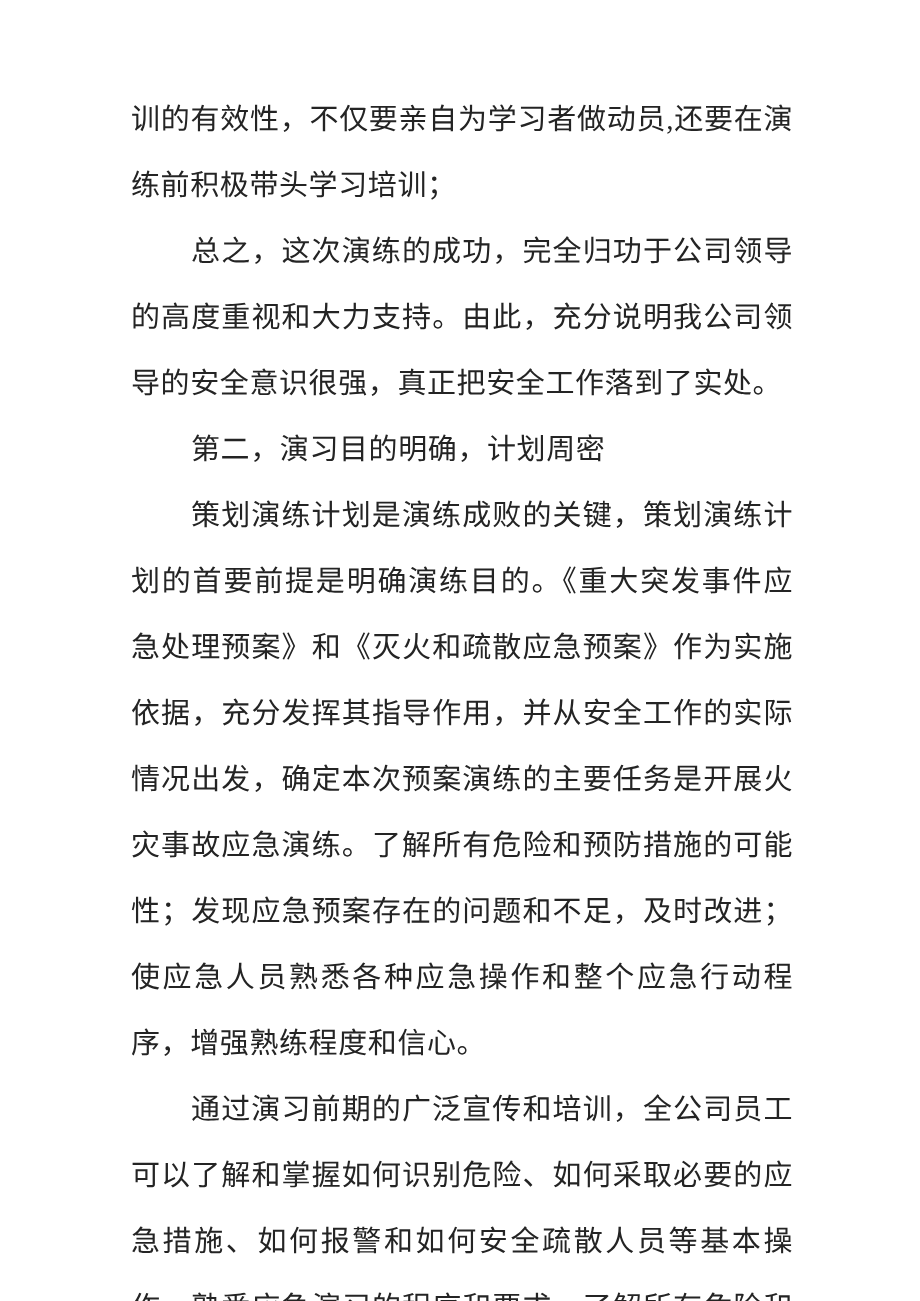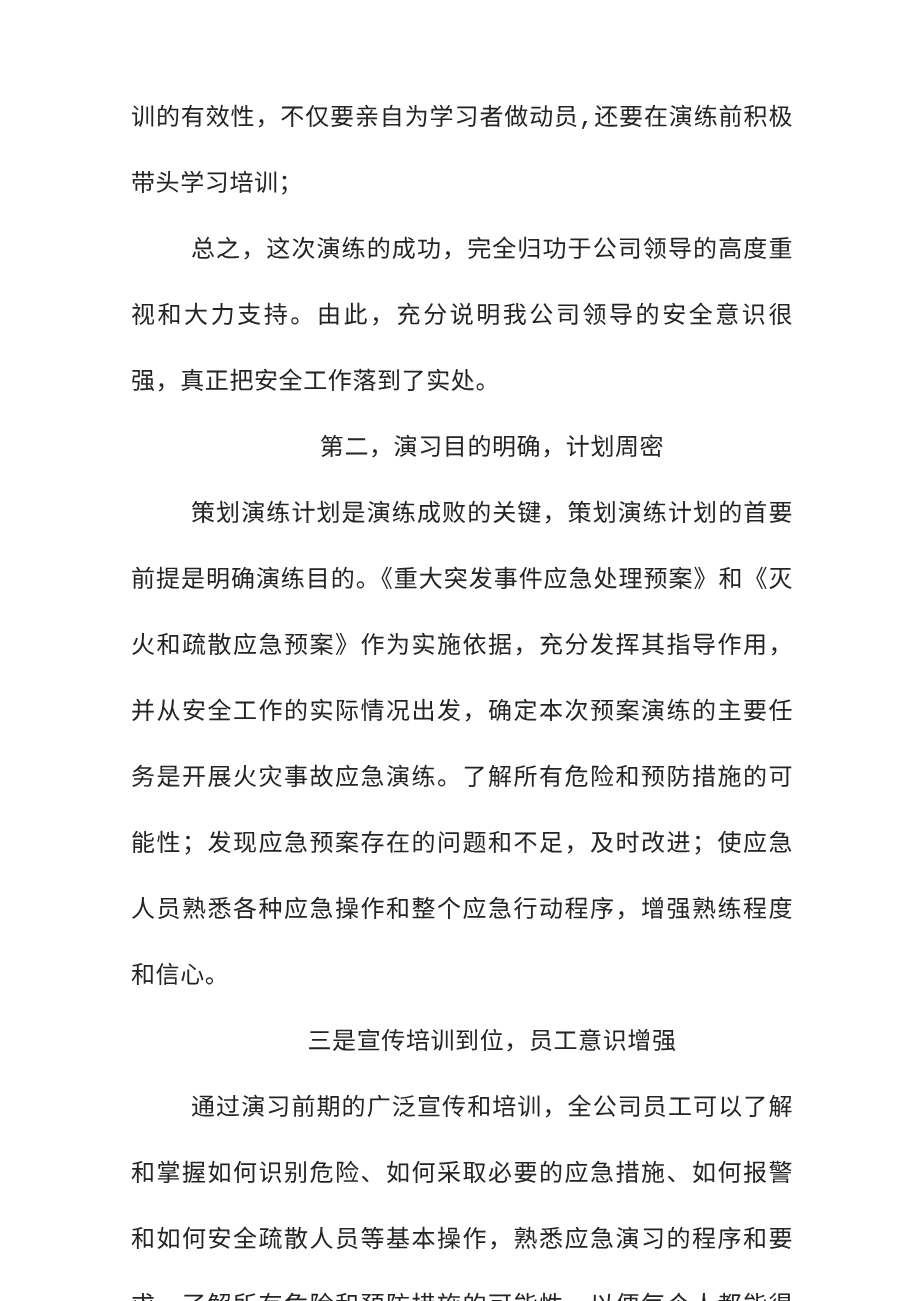--- a/index.html
+++ b/index.html
@@ -21,22 +21,22 @@
 
   .text-column {
     position: absolute;
     left: 131px;
     top: 86px;
     width: 662px;
   }
 
   .para {
     margin: 0;
-    font-family: Liberation Mono, monospace;
-    font-size: 24px;
+    font-family: Liberation Serif, serif;
+    font-size: 29px;
     line-height: 66px;
     color: #242424;
     text-align: justify;
     text-justify: inter-character;
     letter-spacing: 0.6px;
     word-break: break-all;
     -webkit-font-smoothing: antialiased;
   }
 
   
@@ -44,38 +44,37 @@
     text-indent: 60px;
   }
 
   
   .para.flush {
     text-indent: 0;
   }
 
   
   .para.heading-line {
-    text-align: center;
+    text-align: left;
     text-indent: 60px;
   }
 </style>
 </head>
 <body>
 
 <div class="page">
 
   <div class="text-column">
 
     <p class="para flush">训的有效性，不仅要亲自为学习者做动员,还要在演练前积极带头学习培训；</p>
 
     <p class="para indent">总之，这次演练的成功，完全归功于公司领导的高度重视和大力支持。由此，充分说明我公司领导的安全意识很强，真正把安全工作落到了实处。</p>
 
     <p class="para heading-line">第二，演习目的明确，计划周密</p>
 
     <p class="para indent">策划演练计划是演练成败的关键，策划演练计划的首要前提是明确演练目的。《重大突发事件应急处理预案》和《灭火和疏散应急预案》作为实施依据，充分发挥其指导作用，并从安全工作的实际情况出发，确定本次预案演练的主要任务是开展火灾事故应急演练。了解所有危险和预防措施的可能性；发现应急预案存在的问题和不足，及时改进；使应急人员熟悉各种应急操作和整个应急行动程序，增强熟练程度和信心。</p>
 
-    <p class="para heading-line">三是宣传培训到位，员工意识增强</p>
 
     <p class="para indent">通过演习前期的广泛宣传和培训，全公司员工可以了解和掌握如何识别危险、如何采取必要的应急措施、如何报警和如何安全疏散人员等基本操作，熟悉应急演习的程序和要求，了解所有危险和预防措施的可能性，以便每个人都能得到锻炼，知道发生事故时该做什么、该做什么和该怎么做。</p>
 
   </div>
 
 </div>
 
 </body></html>

